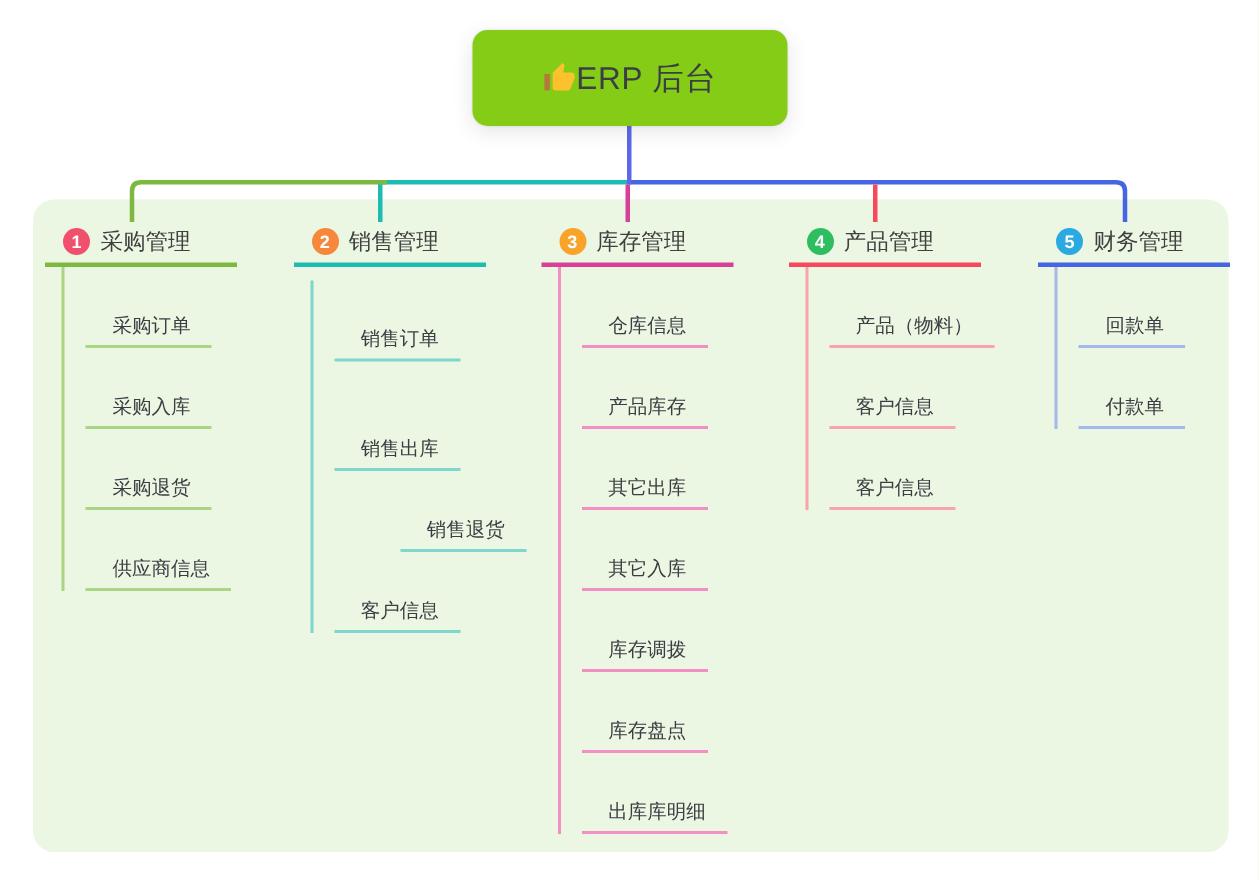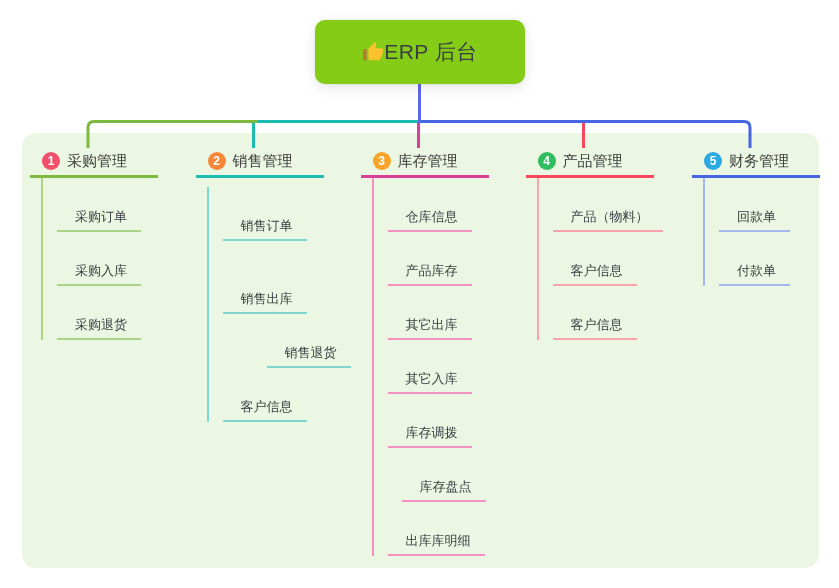--- a/index.html
+++ b/index.html
@@ -65,20 +65,21 @@
 
 <div id="branches">
     <div class="branch-title" style="left: 30px; top: 147px; border-bottom: 3px solid rgb(124, 185, 62);">
       <span class="branch-badge" style="background: rgb(240, 80, 108);">1</span>
       <span class="branch-label">采购管理</span>
     </div>
     <div class="child-col" style="left: 41px; top: 178px; border-left: 2px solid rgb(169, 213, 133);">
       <div class="child-node" style="border-bottom: 2px solid rgb(169, 213, 133); height: 16px;">采购订单</div>
       <div class="child-node" style="border-bottom: 2px solid rgb(169, 213, 133); height: 16px;">采购入库</div>
       <div class="child-node" style="border-bottom: 2px solid rgb(169, 213, 133); height: 16px;">采购退货</div>
+      <div class="child-node" style="border-bottom: 2px solid rgb(169, 213, 133); height: 16px;">供应商信息</div>
     </div>
     <div class="branch-title" style="left: 195.5px; top: 147px; border-bottom: 3px solid rgb(28, 188, 178);">
       <span class="branch-badge" style="background: rgb(247, 136, 59);">2</span>
       <span class="branch-label">销售管理</span>
     </div>
     <div class="child-col" style="left: 206.5px; top: 187px; border-left: 2px solid rgb(126, 214, 206);">
       <div class="child-node" style="border-bottom: 2px solid rgb(126, 214, 206); height: 16px;">销售订单</div>
       <div class="child-node" style="border-bottom: 2px solid rgb(126, 214, 206); height: 16px; margin-top: 19px;">销售出库</div>
       <div class="child-node" style="border-bottom: 2px solid rgb(126, 214, 206); height: 16px; margin-left: 44px;">销售退货</div>
       <div class="child-node" style="border-bottom: 2px solid rgb(126, 214, 206); height: 16px;">客户信息</div>
@@ -86,21 +87,21 @@
     <div class="branch-title" style="left: 360.5px; top: 147px; border-bottom: 3px solid rgb(216, 64, 152);">
       <span class="branch-badge" style="background: rgb(249, 163, 43);">3</span>
       <span class="branch-label">库存管理</span>
     </div>
     <div class="child-col" style="left: 371.5px; top: 178px; border-left: 2px solid rgb(242, 144, 196);">
       <div class="child-node" style="border-bottom: 2px solid rgb(242, 144, 196); height: 16px;">仓库信息</div>
       <div class="child-node" style="border-bottom: 2px solid rgb(242, 144, 196); height: 16px;">产品库存</div>
       <div class="child-node" style="border-bottom: 2px solid rgb(242, 144, 196); height: 16px;">其它出库</div>
       <div class="child-node" style="border-bottom: 2px solid rgb(242, 144, 196); height: 16px;">其它入库</div>
       <div class="child-node" style="border-bottom: 2px solid rgb(242, 144, 196); height: 16px;">库存调拨</div>
-      <div class="child-node" style="border-bottom: 2px solid rgb(242, 144, 196); height: 16px; margin-left: 14px;">库存盘点</div>
+      <div class="child-node" style="border-bottom: 2px solid rgb(242, 144, 196); height: 16px;">库存盘点</div>
       <div class="child-node" style="border-bottom: 2px solid rgb(242, 144, 196); height: 16px;">出库库明细</div>
     </div>
     <div class="branch-title" style="left: 525.5px; top: 147px; border-bottom: 3px solid rgb(248, 72, 94);">
       <span class="branch-badge" style="background: rgb(47, 190, 95);">4</span>
       <span class="branch-label">产品管理</span>
     </div>
     <div class="child-col" style="left: 536.5px; top: 178px; border-left: 2px solid rgb(249, 163, 172);">
       <div class="child-node" style="border-bottom: 2px solid rgb(249, 163, 172); height: 16px;">产品（物料）</div>
       <div class="child-node" style="border-bottom: 2px solid rgb(249, 163, 172); height: 16px;">客户信息</div>
       <div class="child-node" style="border-bottom: 2px solid rgb(249, 163, 172); height: 16px;">客户信息</div>

